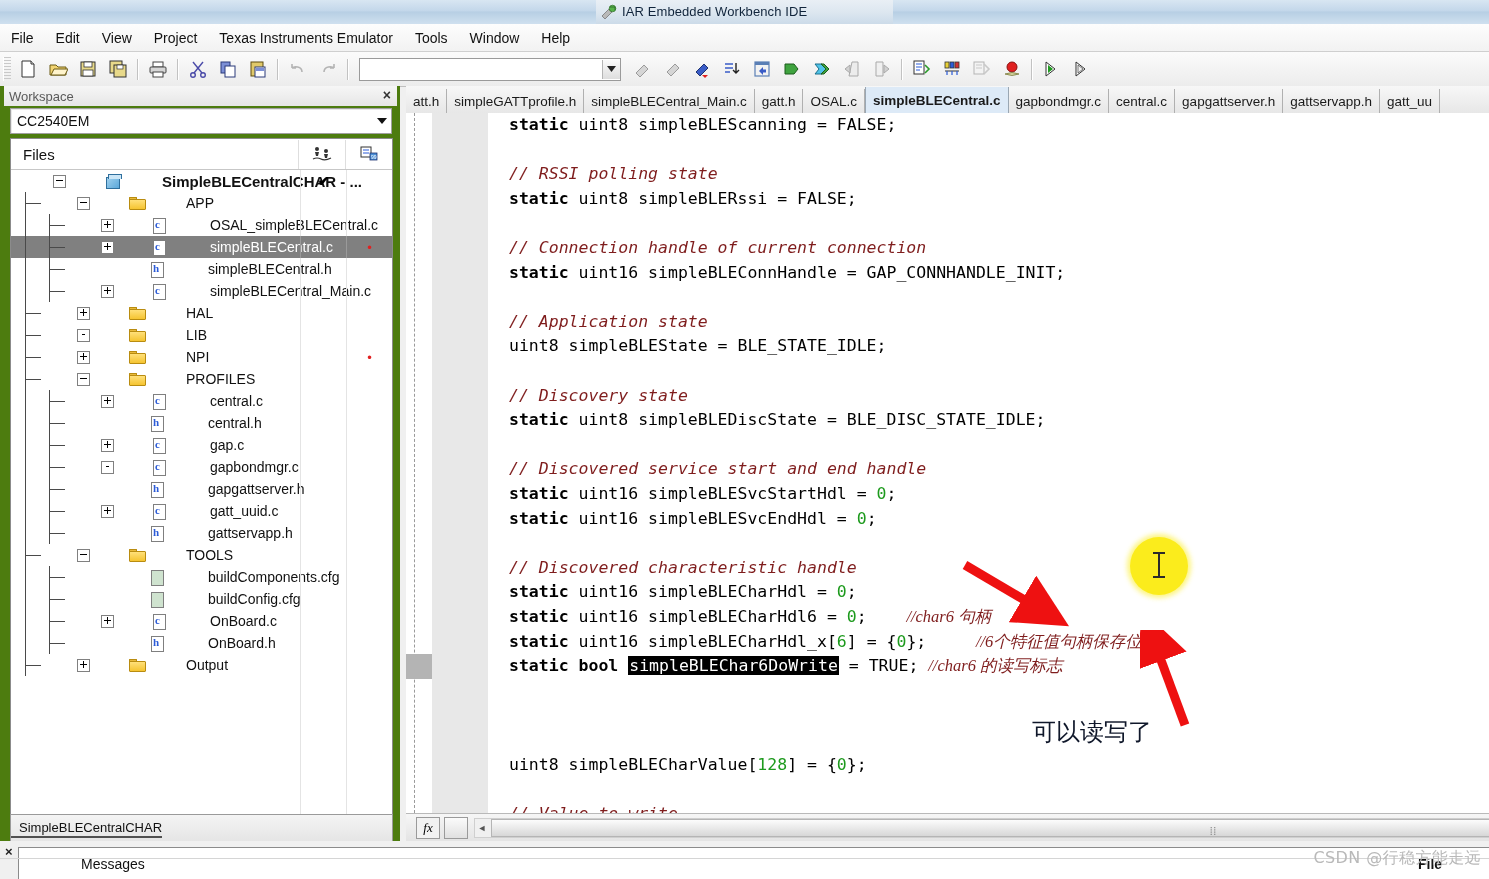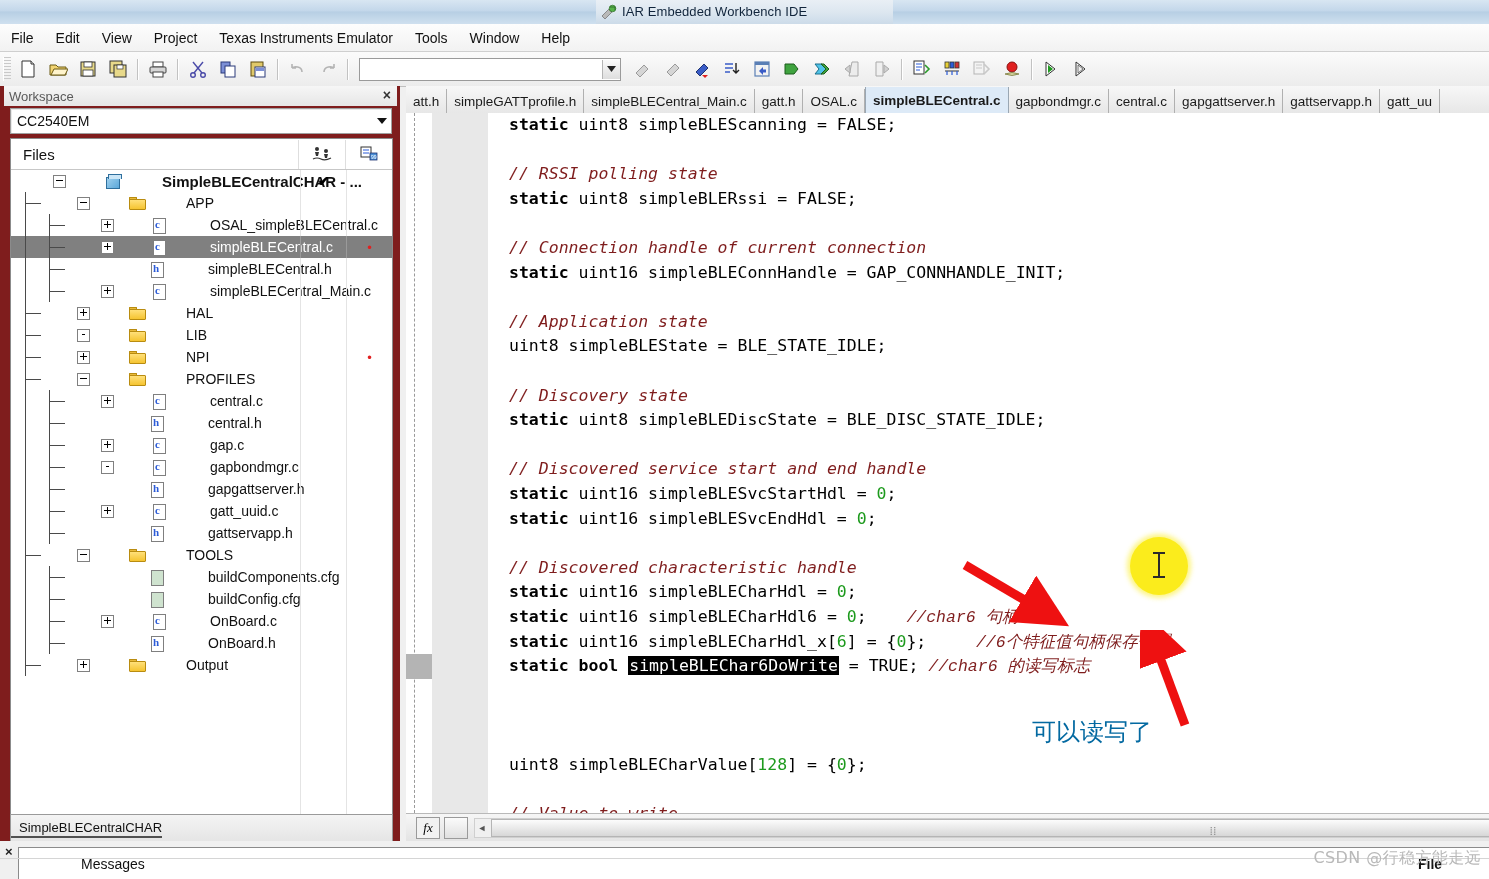--- a/index.html
+++ b/index.html
@@ -41,21 +41,21 @@
      background:repeating-linear-gradient(to bottom,#c9c9c9 0 1px,transparent 1px 3px);
      border-left:1px solid #fff;}
   .tbtn{width:30px;height:28px;display:flex;align-items:center;justify-content:center;flex:0 0 auto;cursor:default;}
   .tsep{width:1px;height:21px;background:#c2c2c2;margin:0 4px;border-right:1px solid #fff;flex:0 0 auto;}
   .combo{width:260px;height:21px;background:#fff;border:1px solid #9a9a9a;
      display:flex;align-items:center;justify-content:flex-end;margin:0 6px;flex:0 0 auto;}
   .combo .arrow{width:17px;height:19px;display:flex;align-items:center;justify-content:center;
      background:linear-gradient(to bottom,#fafafa,#dedede);border-left:1px solid #b5b5b5;}
 
   
-  .ws-panel{position:absolute;left:0;top:86px;width:400px;height:755px;background:#7f1d1d;}
+  .ws-panel{position:absolute;left:0;top:86px;width:400px;height:755px;background:#4d7c0f;}
   .ws-header{position:absolute;left:4px;top:0;width:393px;height:20px;
      background:linear-gradient(to bottom,#f6f6f6,#e6e6e6);display:flex;align-items:center;}
   .ws-header .lbl{font-size:13px;color:#5a5a5a;padding-left:5px;}
   .ws-header .closex{position:absolute;right:6px;top:2px;font-size:14px;color:#333;font-weight:bold;cursor:default;line-height:15px;}
   .ws-combo{position:absolute;left:10px;top:22px;width:380px;height:24px;background:#fff;
      border:1px solid #a0a0a0;box-shadow:inset 1px 1px 0 #e9e9e9;display:flex;align-items:center;}
   .ws-combo .val{font-size:14px;color:#111;padding-left:6px;flex:1;}
   .ws-combo .arr{width:19px;height:22px;display:flex;align-items:center;justify-content:center;}
   .tree-box{position:absolute;left:10px;top:52px;width:381px;height:755px;background:#fff;
      border:1px solid #8b8b8b;overflow:hidden;}
@@ -99,39 +99,39 @@
   .ruler{position:absolute;left:8px;top:0;bottom:0;width:0;
      border-left:1px dashed #9a9a9a;}
   .gutter{position:absolute;left:26px;top:0;width:56px;bottom:0;background:#e8e8e8;}
   .cline{position:relative;height:24.6px;font-family:"DejaVu Sans Mono","Liberation Mono",monospace;
      font-size:16.5px;line-height:24.6px;white-space:pre;margin-left:15px;}
   .lnum{position:absolute;left:26px;width:54px;text-align:right;color:#4a4a4a;font-size:16px;}
   .kw{font-weight:bold;color:#000;}
   .cmt{color:#7f1d1d;font-style:italic;}
   .num{color:#1d9a1d;}
   .sel-text{background:#000;color:#fff;padding:0 1px;}
-  .cn{font-family:Liberation Mono, monospace;font-style:italic;}
+  .cn{font-family:Liberation Serif, serif;font-style:italic;}
   .hl-row{position:absolute;left:0;width:26px;height:24.6px;background:#b4b4b4;}
   .ebottom{position:absolute;left:0;top:727px;width:1083px;height:28px;
      background:linear-gradient(to bottom,#f6f6f6,#e3e3e3);border-top:1px solid #b9b9b9;
      display:flex;align-items:center;}
   .fx{width:22px;height:20px;margin-left:10px;border:1px solid #9a9a9a;background:#f2f2f2;
      display:flex;align-items:center;justify-content:center;font-size:13px;font-style:italic;font-family:"Liberation Serif",serif;}
   .sqbtn{width:22px;height:20px;margin-left:4px;border:1px solid #9a9a9a;
      background:linear-gradient(to bottom,#fbfbfb,#e0e0e0);}
   .hscroll{margin-left:6px;flex:1;height:18px;background:#f0f0f0;border:1px solid #cfcfcf;
      display:flex;align-items:center;position:relative;}
   .hs-left{width:14px;height:16px;display:flex;align-items:center;justify-content:center;font-size:9px;color:#555;}
   .hs-thumb{position:absolute;left:16px;width:1000px;height:16px;
      background:linear-gradient(to bottom,#fcfcfc,#d7d7d7);border:1px solid #b5b5b5;}
   .hs-grip{position:absolute;left:735px;top:6px;font-size:11px;color:#8a8a8a;letter-spacing:1px;}
 
   
   .ann-arrow{position:absolute;pointer-events:none;}
-  .ann-cn{position:absolute;color:#0369a1;font-size:24px;font-family:"DejaVu Sans","Liberation Sans",sans-serif;
+  .ann-cn{position:absolute;color:#0f172a;font-size:24px;font-family:"DejaVu Sans","Liberation Sans",sans-serif;
      white-space:nowrap;font-weight:normal;}
   .cursor-blob{position:absolute;left:1130px;top:537px;width:58px;height:58px;border-radius:50%;
      background:#fbec1c;box-shadow:0 0 5px 3px rgba(251,236,28,.55);}
   .ibeam{position:absolute;left:1158px;top:552px;width:2px;height:26px;background:#2a2a2a;}
   .ibeam::before,.ibeam::after{content:"";position:absolute;left:-5px;width:12px;height:2px;background:#2a2a2a;}
   .ibeam::before{top:0;}
   .ibeam::after{bottom:0;}
 
   
   .msgpane{position:absolute;left:0;top:841px;width:1489px;height:38px;background:#f0f0f0;}

